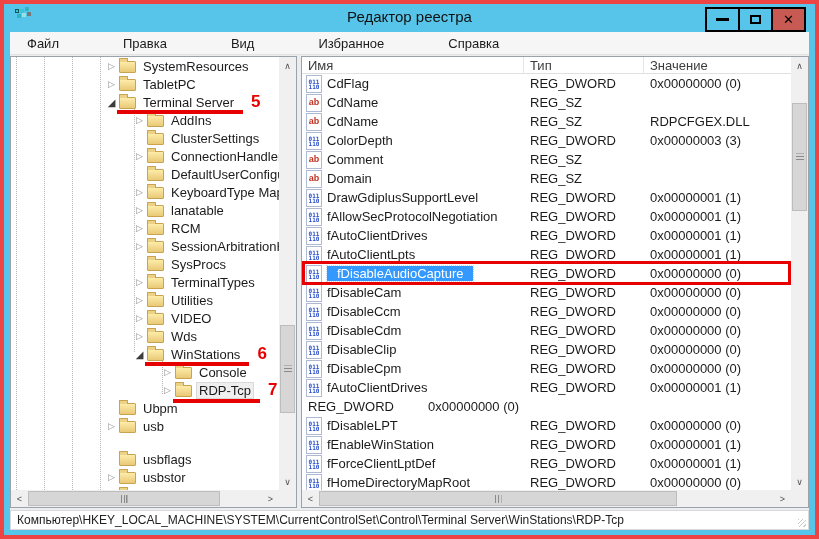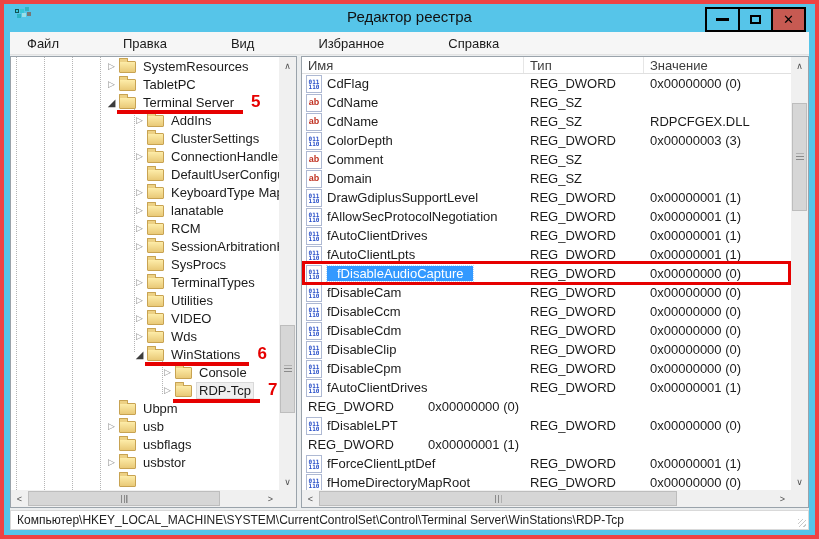--- a/index.html
+++ b/index.html
@@ -271,21 +271,21 @@
                   <span class="tlabel">Ubpm</span>
                 </span>
               </div>
               <div class="tree-row" style="padding-left: 94px;">
                 <span class="tw">
                   <span class="arrow">▷</span>
                   <span class="folder"></span>
                   <span class="tlabel">usb</span>
                 </span>
               </div>
-              <div class="tree-row" style="padding-left: 94px;">
+              <div class="tree-row" style="padding-left: 94px; margin-top: 15px;">
                 <span class="tw">
                   <span class="arrow"></span>
                   <span class="folder"></span>
                   <span class="tlabel">usbflags</span>
                 </span>
               </div>
               <div class="tree-row" style="padding-left: 94px;">
                 <span class="tw">
                   <span class="arrow">▷</span>
                   <span class="folder"></span>
@@ -515,20 +515,27 @@
                   <span class="vicon">
                     <span class="b">011</span>
                     <span class="b">110</span>
                   </span>
                   <span class="">fDisableLPT</span>
                 </span>
                 <span class="c-type">REG_DWORD</span>
                 <span class="c-val">0x00000000 (0)</span>
               </div>
               <div class="lrow">
+                <span class="c-name">
+                  <span class="vicon">
+                    <span class="b">011</span>
+                    <span class="b">110</span>
+                  </span>
+                  <span class="">fEnableWinStation</span>
+                </span>
                 <span class="c-type">REG_DWORD</span>
                 <span class="c-val">0x00000001 (1)</span>
               </div>
               <div class="lrow">
                 <span class="c-name">
                   <span class="vicon">
                     <span class="b">011</span>
                     <span class="b">110</span>
                   </span>
                   <span class="">fForceClientLptDef</span>

